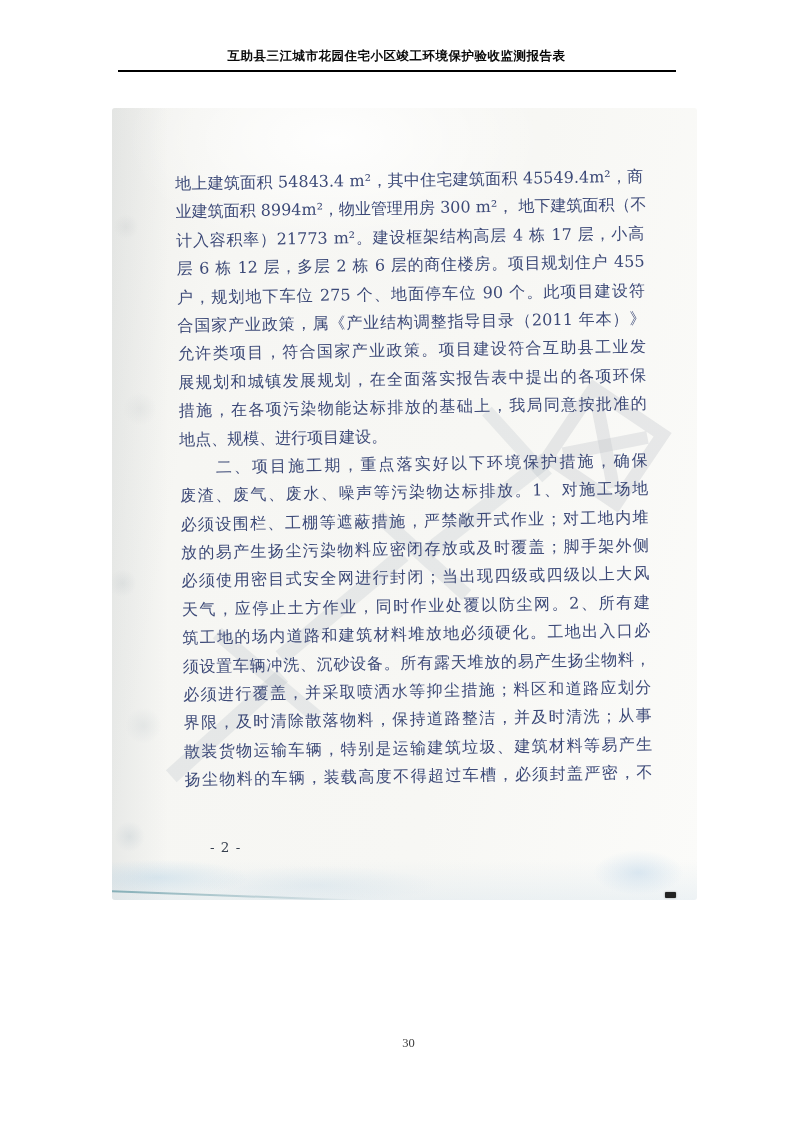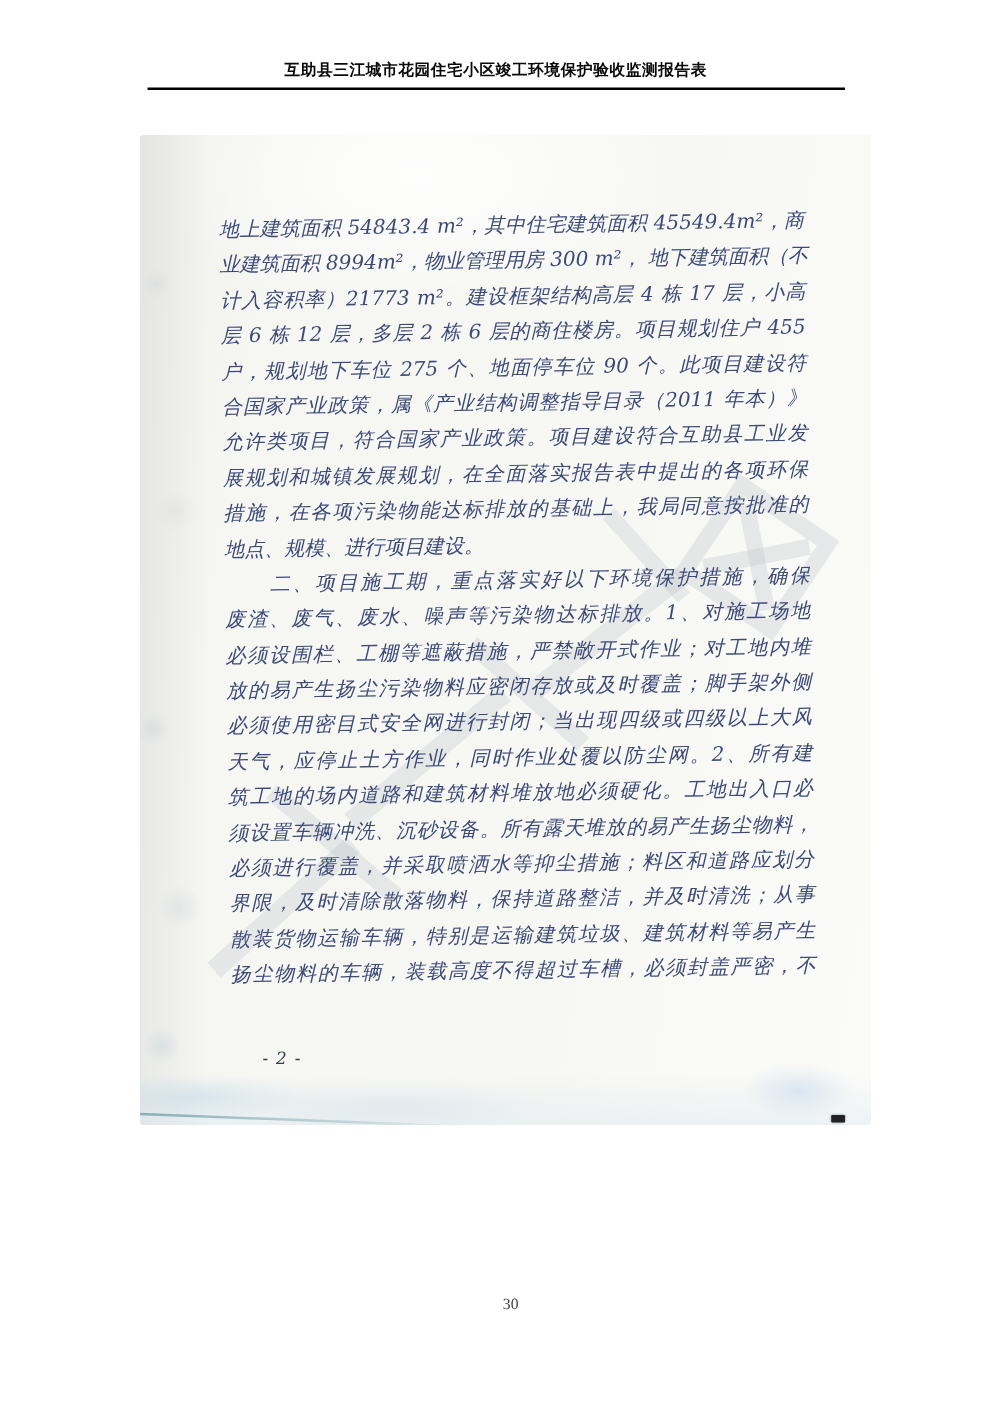--- a/index.html
+++ b/index.html
@@ -25,21 +25,20 @@
   }
 
   
   .scan {
     position: absolute; left: 112px; top: 108px; width: 585px; height: 792px;
     background:
       radial-gradient(ellipse 300px 160px at 38% 4%, rgba(255,255,255,0.9), rgba(255,255,255,0) 70%),
       linear-gradient(100deg, #f0f0ed 0%, #f6f6f3 18%, #f7f7f4 60%, #fbfbf9 100%);
     overflow: hidden;
     border-radius: 3px;
-    font-style: italic;
   }
   
   .scan-mottle {
     position: absolute; left: 0; top: 0; width: 70px; height: 100%;
     background:
       radial-gradient(circle 18px at 20% 15%, rgba(180,185,188,0.18), rgba(0,0,0,0) 70%),
       radial-gradient(circle 24px at 40% 38%, rgba(175,182,186,0.15), rgba(0,0,0,0) 70%),
       radial-gradient(circle 20px at 15% 60%, rgba(170,180,186,0.20), rgba(0,0,0,0) 70%),
       radial-gradient(circle 26px at 45% 78%, rgba(168,180,188,0.18), rgba(0,0,0,0) 70%),
       radial-gradient(circle 22px at 25% 92%, rgba(160,178,190,0.22), rgba(0,0,0,0) 70%),

